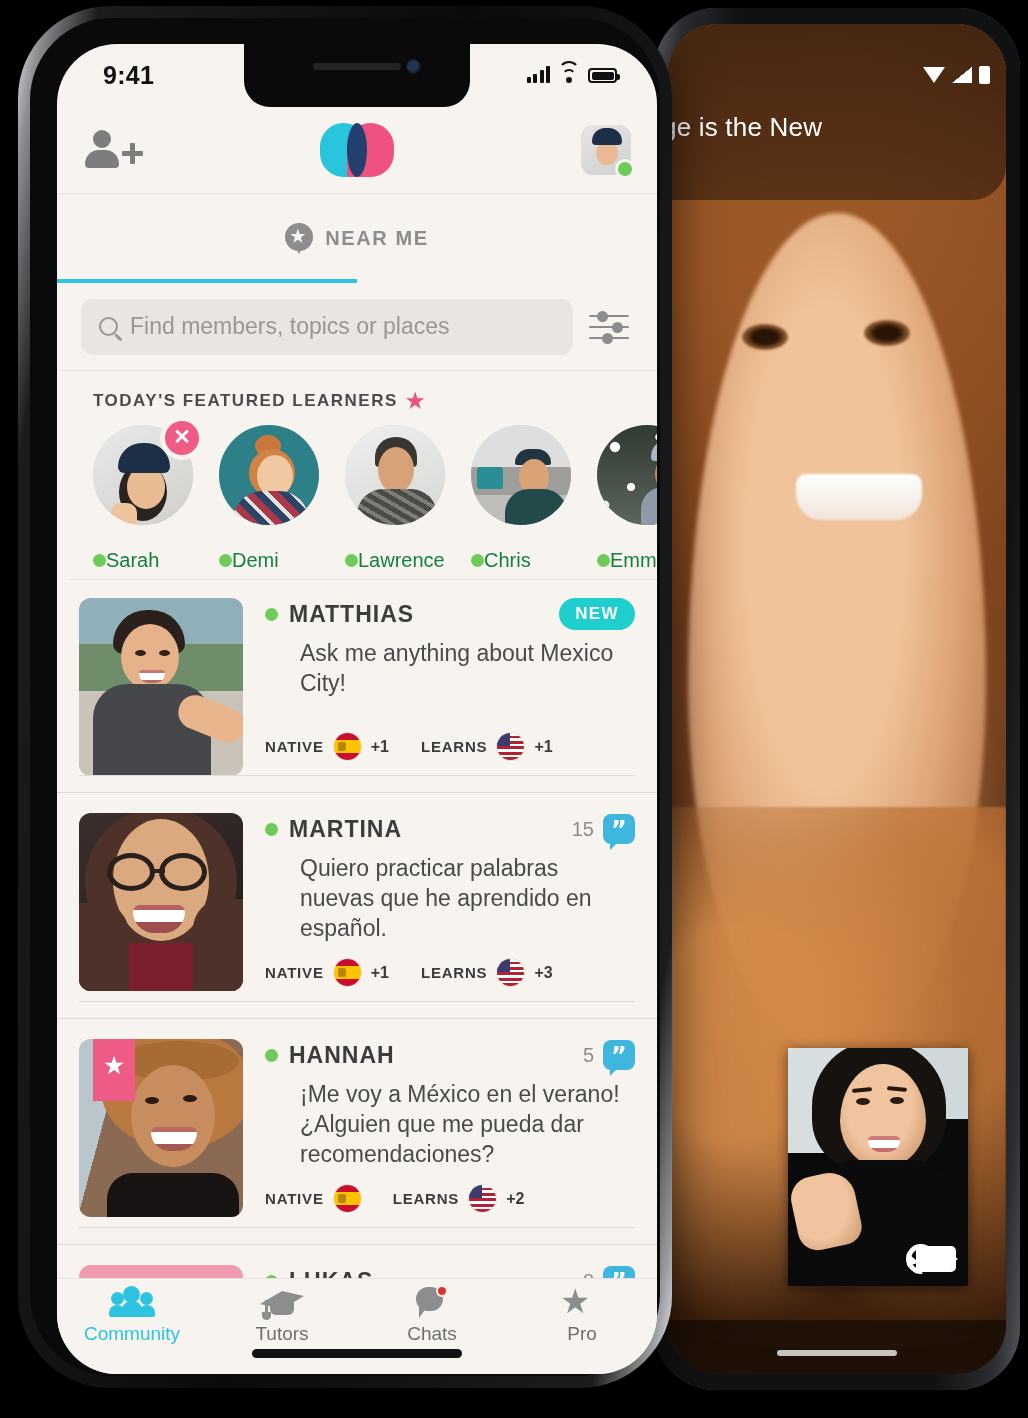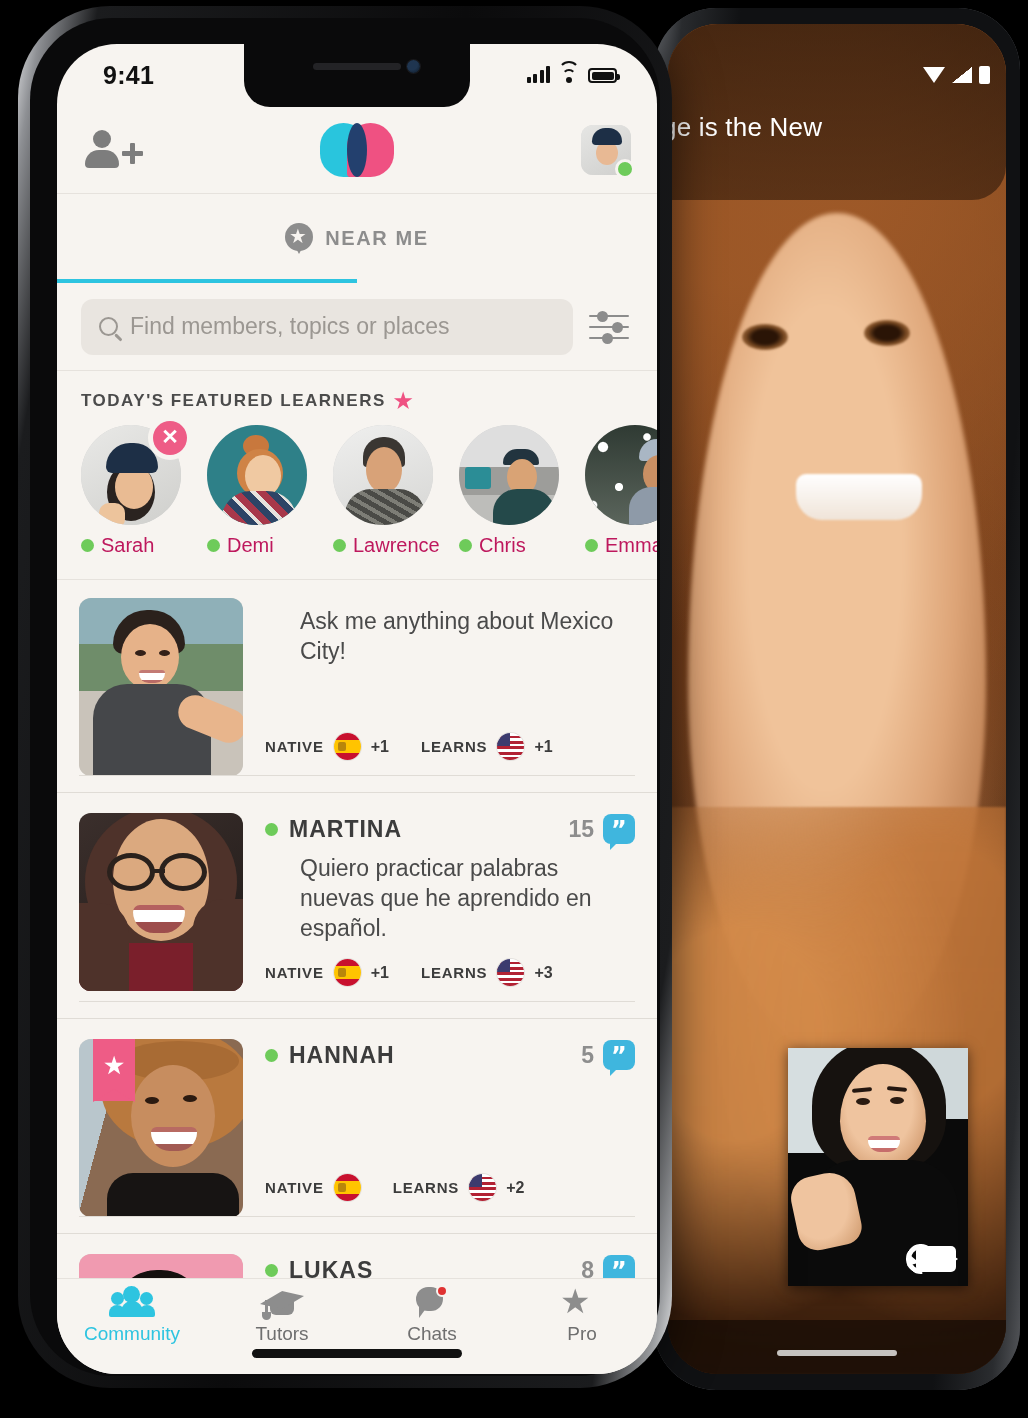--- a/index.html
+++ b/index.html
@@ -191,48 +191,48 @@
   .s-mag{ width:19px; height:19px; border:2.6px solid #9b9792; border-radius:50%; position:relative; flex:0 0 auto; }
   .s-mag:after{ content:""; position:absolute; right:-7px; bottom:-5px; width:9px; height:2.6px; background:#9b9792; transform:rotate(45deg); border-radius:2px; }
   .s-placeholder{ font-size:23px; color:#9b9792; }
   .filter-ic{ width:46px; height:40px; margin-left:14px; position:relative; }
   .fl-line{ position:absolute; left:2px; width:40px; height:2.5px; background:#8c8c8c; border-radius:2px; }
   .fl-line.a{ top:8px; } .fl-line.b{ top:19px; } .fl-line.c{ top:30px; }
   .fl-knob{ position:absolute; width:11px; height:11px; border-radius:50%; background:#8c8c8c; }
   .fl-knob.a{ left:10px; top:4px; } .fl-knob.b{ left:25px; top:15px; } .fl-knob.c{ left:15px; top:26px; }
 
   
-  .featured{ position:absolute; left:0; top:327px; width:100%; height:209px; background:#f7f4f0; z-index:18; border-bottom:1px solid #e6e2dd; overflow:hidden; }
+  .featured{ position:absolute; left:12px; top:327px; width:100%; height:209px; background:#f7f4f0; z-index:18; border-bottom:1px solid #e6e2dd; overflow:hidden; }
   .feat-title{ display:flex; align-items:center; gap:8px; padding:20px 0 0 24px; font-size:17px; font-weight:700; letter-spacing:1.5px; color:#4b4b4b; }
   .feat-star{ color:#ef5182; font-size:21px; line-height:16px; }
   .feat-row{ display:flex; gap:26px; padding:14px 0 0 24px; }
   .feat-item{ width:100px; flex:0 0 auto; position:relative; }
   .feat-pic{ width:100px; height:100px; border-radius:50%; overflow:hidden; position:relative; background:#cfcfcf; }
-  .feat-name{ display:flex; align-items:center; gap:7px; margin-top:9px; font-size:20px; color:#be185d; white-space:nowrap; }
+  .feat-name{ display:flex; align-items:center; margin-top:24px; font-size:20px; color:#15803d; white-space:nowrap; }
   .dot-on{ width:13px; height:13px; border-radius:50%; background:#6ecb5a; flex:0 0 auto; }
   .x-badge{ position:absolute; right:-6px; top:-4px; width:34px; height:34px; border-radius:50%; background:#ee5c86;
     box-shadow:0 0 0 5px #f7f4f0; display:flex; align-items:center; justify-content:center; }
   .x-badge b{ color:#fff; font-size:21px; font-weight:700; line-height:20px; transform:translateY(-1px); }
   .av-sky{ position:absolute; inset:0; }
 
   
   .feed{ position:absolute; left:0; top:536px; width:100%; bottom:96px; background:#f7f4f0; overflow:hidden; z-index:10; }
   .post{ display:flex; padding:18px 22px 0 22px; gap:22px; position:relative; }
   .post + .post{ border-top:1px solid #e0dcd6; margin-top:16px; padding-top:20px; }
   .post-sep{ position:absolute; left:22px; right:22px; bottom:0; height:1px; background:#e0dcd6; }
   .post-pic{ width:164px; height:178px; border-radius:12px; overflow:hidden; position:relative; flex:0 0 auto; background:#d2cec9; }
   .ribbon{ position:absolute; left:14px; top:0; width:42px; height:62px; background:#ee5c86; display:flex; align-items:center; justify-content:center; }
   .ribbon:after{ content:""; position:absolute; left:0; bottom:-1px; border-left:21px solid #ee5c86; border-right:21px solid #ee5c86; border-bottom:13px solid transparent; }
   .ribbon b{ color:#fff; font-size:22px; line-height:20px; position:relative; z-index:2; transform:translateY(-4px); }
   .post-body{ flex:1; min-width:0; display:flex; flex-direction:column; }
   .post-head{ display:flex; align-items:center; gap:11px; height:32px; }
   .post-name{ font-size:23px; font-weight:700; letter-spacing:1px; color:#3c3c3c; }
   .post-meta{ margin-left:auto; display:flex; align-items:center; gap:9px; }
   .badge-new{ background:#1fcfcd; color:#fff; font-size:17px; font-weight:700; letter-spacing:1.4px; padding:6px 16px; border-radius:16px; }
-  .cmt-count{ font-size:23px; color:#8d8d8d; font-weight:700;text-align:center; }
+  .cmt-count{ font-size:20px; color:#8d8d8d; font-weight:400;text-align:center; }
   .cmt-bub{ width:32px; height:30px; background:#3fb6de; border-radius:8px; position:relative; display:flex; align-items:center; justify-content:center; }
   .cmt-bub:after{ content:""; position:absolute; left:7px; bottom:-6px; border-left:7px solid #3fb6de; border-bottom:7px solid transparent; }
   .cmt-bub b{ color:#fff; font-size:24px; line-height:14px; font-family:"DejaVu Sans", sans-serif; transform:translateY(1px); }
   .post-text{ font-size:23px; line-height:30px; color:#4a4a4a; margin-top:8px;margin-left:35px; }
   .langs{ margin-top:auto; display:flex; align-items:center; gap:10px; padding-top:16px; padding-bottom:16px; }
   .lang-lbl{ font-size:15px; font-weight:700; letter-spacing:.8px; color:#3c3c3c; }
   .lang-plus{ font-size:16px; font-weight:700; color:#3c3c3c; }
   .gap-md{ width:12px; }
   .flag{ width:27px; height:27px; border-radius:50%; overflow:hidden; position:relative; box-shadow:0 0 0 1px rgba(0,0,0,.08); }
   .flag-es{ background:linear-gradient(#c8102e 0 25%, #ffc400 25% 75%, #c8102e 75% 100%); }
@@ -484,20 +484,27 @@
               <span style="position:absolute;inset:0;background:linear-gradient(#8fb0b8 0 26%,#6f8d6a 26% 52%,#c9c3ba 52% 100%);"></span>
               <span style="position:absolute;left:34px;top:12px;width:72px;height:44px;border-radius:34px 34px 10px 10px;background:#2b211c;"></span>
               <span style="position:absolute;left:42px;top:26px;width:58px;height:66px;border-radius:50%;background:#e6b289;"></span>
               <span style="position:absolute;left:56px;top:52px;width:11px;height:6px;border-radius:50%;background:#332018;"></span>
               <span style="position:absolute;left:80px;top:52px;width:11px;height:6px;border-radius:50%;background:#332018;"></span>
               <span style="position:absolute;left:60px;top:72px;width:26px;height:13px;border-radius:4px 4px 12px 12px;background:linear-gradient(#c37a74 0 24%,#fff 24% 76%,#b96b66 76% 100%);"></span>
               <span style="position:absolute;left:14px;top:86px;width:118px;height:92px;border-radius:34px 34px 0 0;background:#45474a;"></span>
               <span style="position:absolute;right:-4px;top:104px;width:70px;height:34px;border-radius:18px;background:#e8b58c;transform:rotate(22deg);"></span>
             </div>
             <div class="post-body">
+              <div class="post-head">
+                <span class="dot-on"></span>
+                <span class="post-name">MATTHIAS</span>
+                <span class="post-meta">
+                  <span class="badge-new">NEW</span>
+                </span>
+              </div>
               <div class="post-text">Ask me anything about Mexico City!</div>
               <div class="langs">
                 <span class="lang-lbl">NATIVE</span>
                 <span class="flag flag-es"></span>
                 <span class="lang-plus">+1</span>
                 <span class="gap-md"></span>
                 <span class="lang-lbl">LEARNS</span>
                 <span class="flag flag-us"></span>
                 <span class="lang-plus">+1</span>
               </div>
@@ -561,20 +568,21 @@
               <div class="post-head">
                 <span class="dot-on"></span>
                 <span class="post-name">HANNAH</span>
                 <span class="post-meta">
                   <span class="cmt-count">5</span>
                   <span class="cmt-bub">
                       <b>”</b>
                     </span>
                 </span>
               </div>
+              <div class="post-text">¡Me voy a México en el verano! ¿Alguien que me pueda dar recomendaciones?</div>
               <div class="langs">
                 <span class="lang-lbl">NATIVE</span>
                 <span class="flag flag-es"></span>
                 <span class="gap-md"></span>
                 <span class="lang-lbl">LEARNS</span>
                 <span class="flag flag-us"></span>
                 <span class="lang-plus">+2</span>
               </div>
               <div class="post-sep"></div>
             </div>

